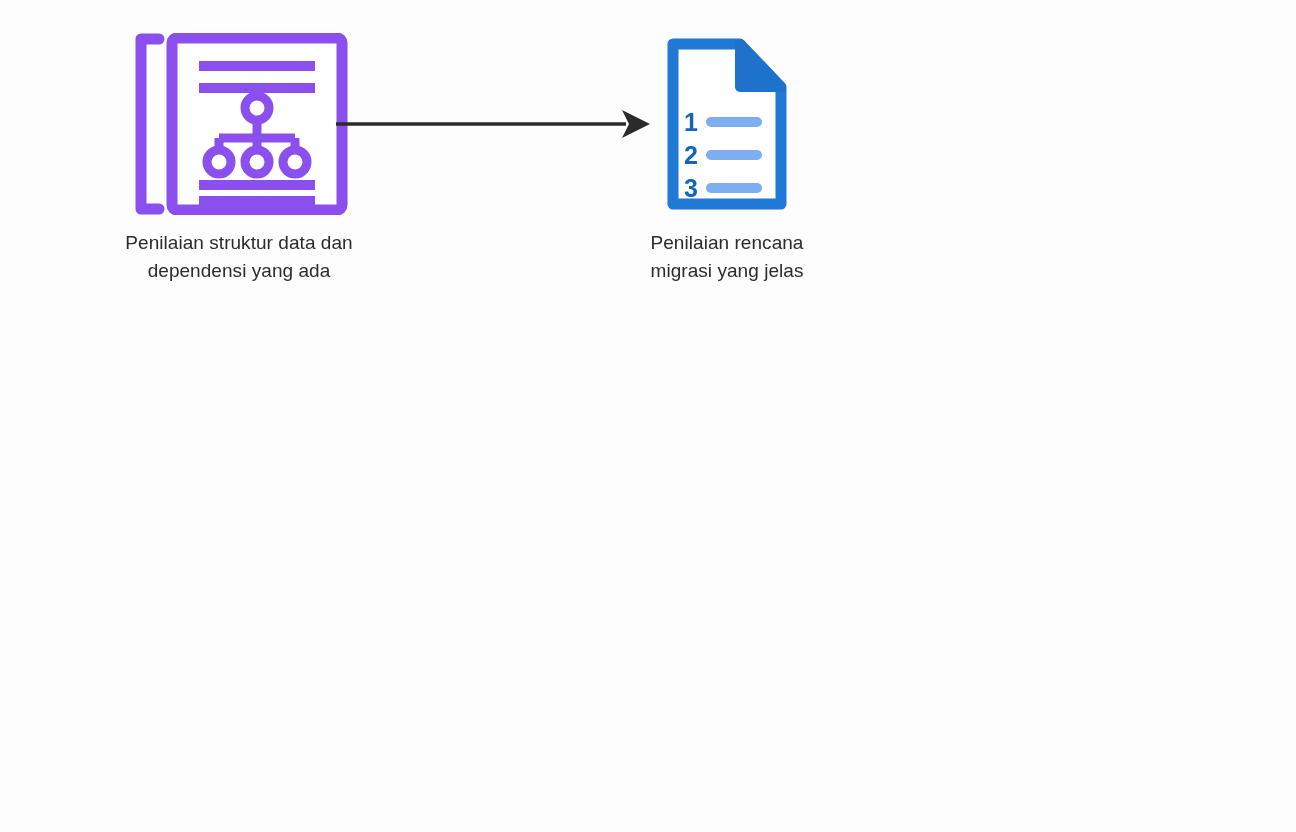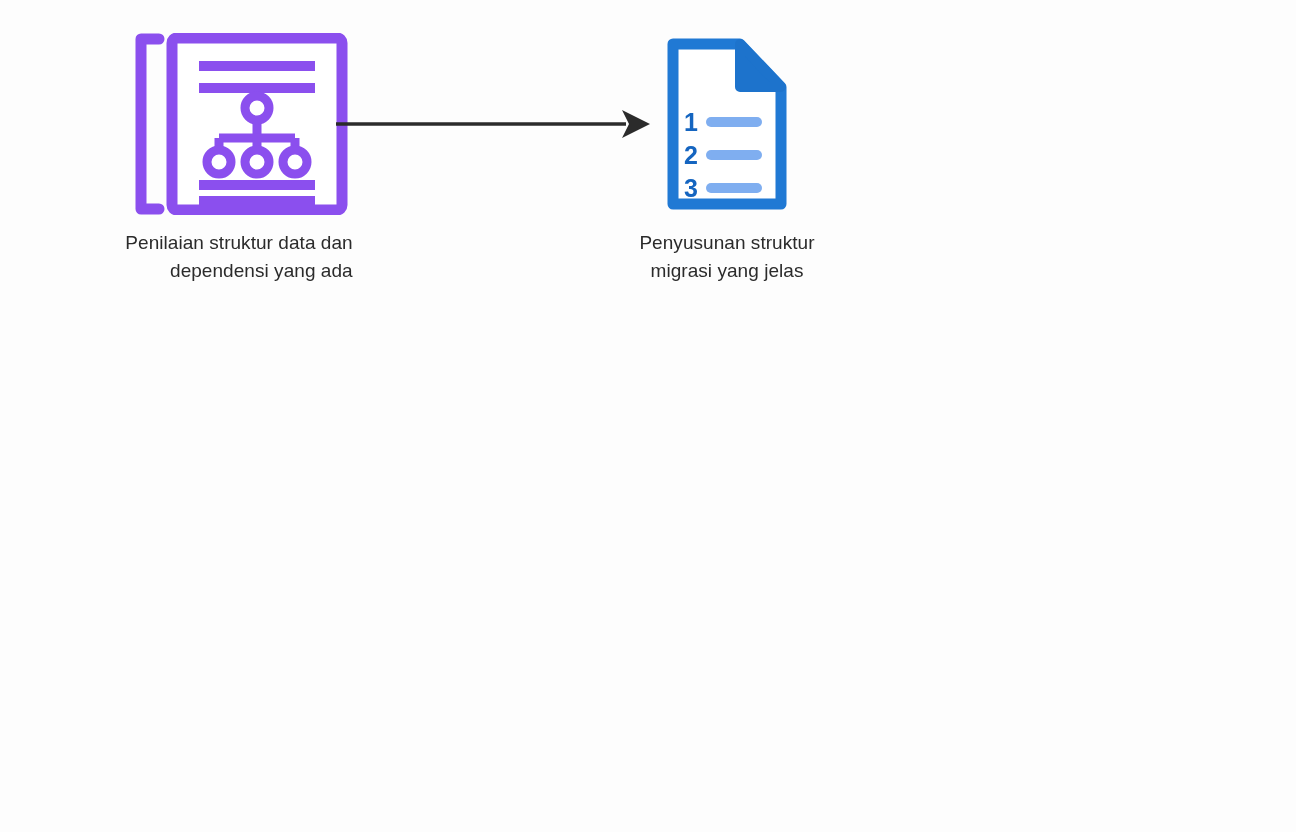--- a/index.html
+++ b/index.html
@@ -99,21 +99,21 @@
 
       <circle cx="126" cy="75" r="12" fill="#ffffff" stroke="#8b4fee" stroke-width="9"></circle>
       <circle cx="88" cy="129" r="12" fill="#ffffff" stroke="#8b4fee" stroke-width="9"></circle>
       <circle cx="126" cy="129" r="12" fill="#ffffff" stroke="#8b4fee" stroke-width="9"></circle>
       <circle cx="164" cy="129" r="12" fill="#ffffff" stroke="#8b4fee" stroke-width="9"></circle>
 
       <rect x="68" y="147" width="116" height="10" fill="#8b4fee"></rect>
       <rect x="68" y="163" width="116" height="9" fill="#8b4fee"></rect>
     </svg>
 
-    <div class="step-caption" style="color: rgb(43, 43, 43); text-align: right;">Penilaian struktur data dan
+    <div class="step-caption" style="color: rgb(43, 43, 43);">Penilaian struktur data dan
 dependensi yang ada</div>
   </div>
 
   <svg id="connector-arrow" viewBox="0 0 330 44" xmlns="http://www.w3.org/2000/svg">
     <line x1="6" y1="21" x2="296" y2="21" stroke="#2b2b2b" stroke-width="3.4" stroke-linecap="butt"></line>
     <path d="M 292 7 L 320 21 L 292 35 L 299 21 Z" fill="#2b2b2b"></path>
   </svg>
 
   <div class="step" id="step-plan">
 
@@ -126,17 +126,17 @@
       <text x="22" y="98" font-family="'Liberation Sans','DejaVu Sans',sans-serif" font-size="25" font-weight="bold" fill="#1565c0">1</text>
       <rect x="44" y="84" width="56" height="10" rx="5" ry="5" fill="#7faef0"></rect>
 
       <text x="22" y="131" font-family="'Liberation Sans','DejaVu Sans',sans-serif" font-size="25" font-weight="bold" fill="#1565c0">2</text>
       <rect x="44" y="117" width="56" height="10" rx="5" ry="5" fill="#7faef0"></rect>
 
       <text x="22" y="164" font-family="'Liberation Sans','DejaVu Sans',sans-serif" font-size="25" font-weight="bold" fill="#1565c0">3</text>
       <rect x="44" y="150" width="56" height="10" rx="5" ry="5" fill="#7faef0"></rect>
     </svg>
 
-    <div class="step-caption" style="color: rgb(43, 43, 43);">Penyusunan struktur
+    <div class="step-caption" style="color: rgb(43, 43, 43);">Penilaian rencana
 migrasi yang jelas</div>
   </div>
 
 </div>
 
 </body></html>

